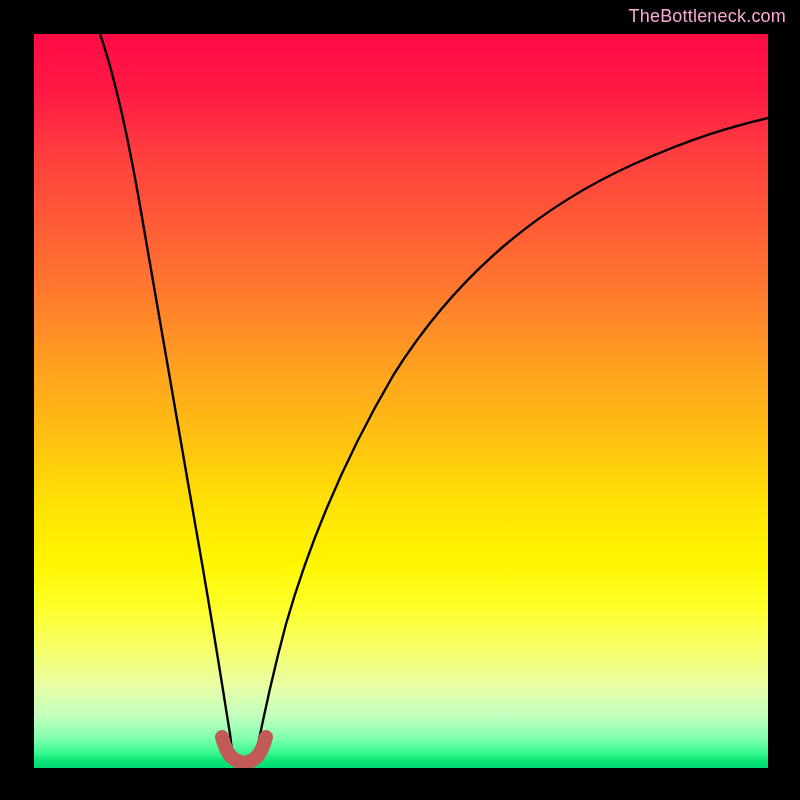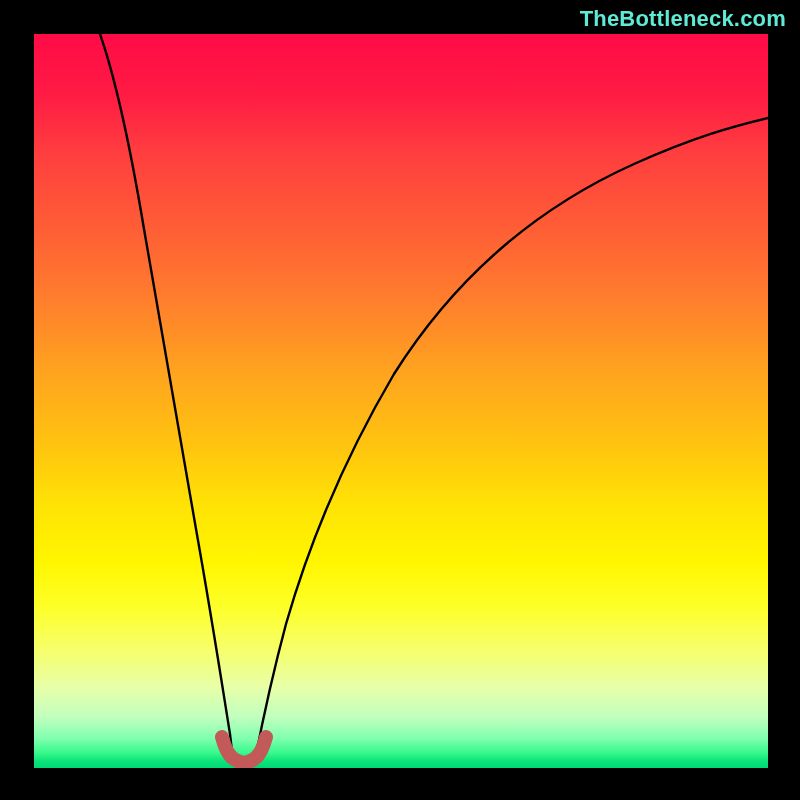--- a/index.html
+++ b/index.html
@@ -54,24 +54,24 @@
   .curve-svg {
     position: absolute;
     inset: 0;
     width: 734px;
     height: 734px;
   }
   .watermark {
     position: absolute;
     top: 6px;
     right: 14px;
-    color: #5eead4;
-    font-size: 22px;
+    color: #f9a8d4;
+    font-size: 18px;
     letter-spacing: 0.2px;
-    font-weight: 700;
+    font-weight: 400;
   }
 </style>
 </head>
 <body>
 
 <div class="frame">
 
   <div class="plot-area">
     <div class="gradient"></div>
 

